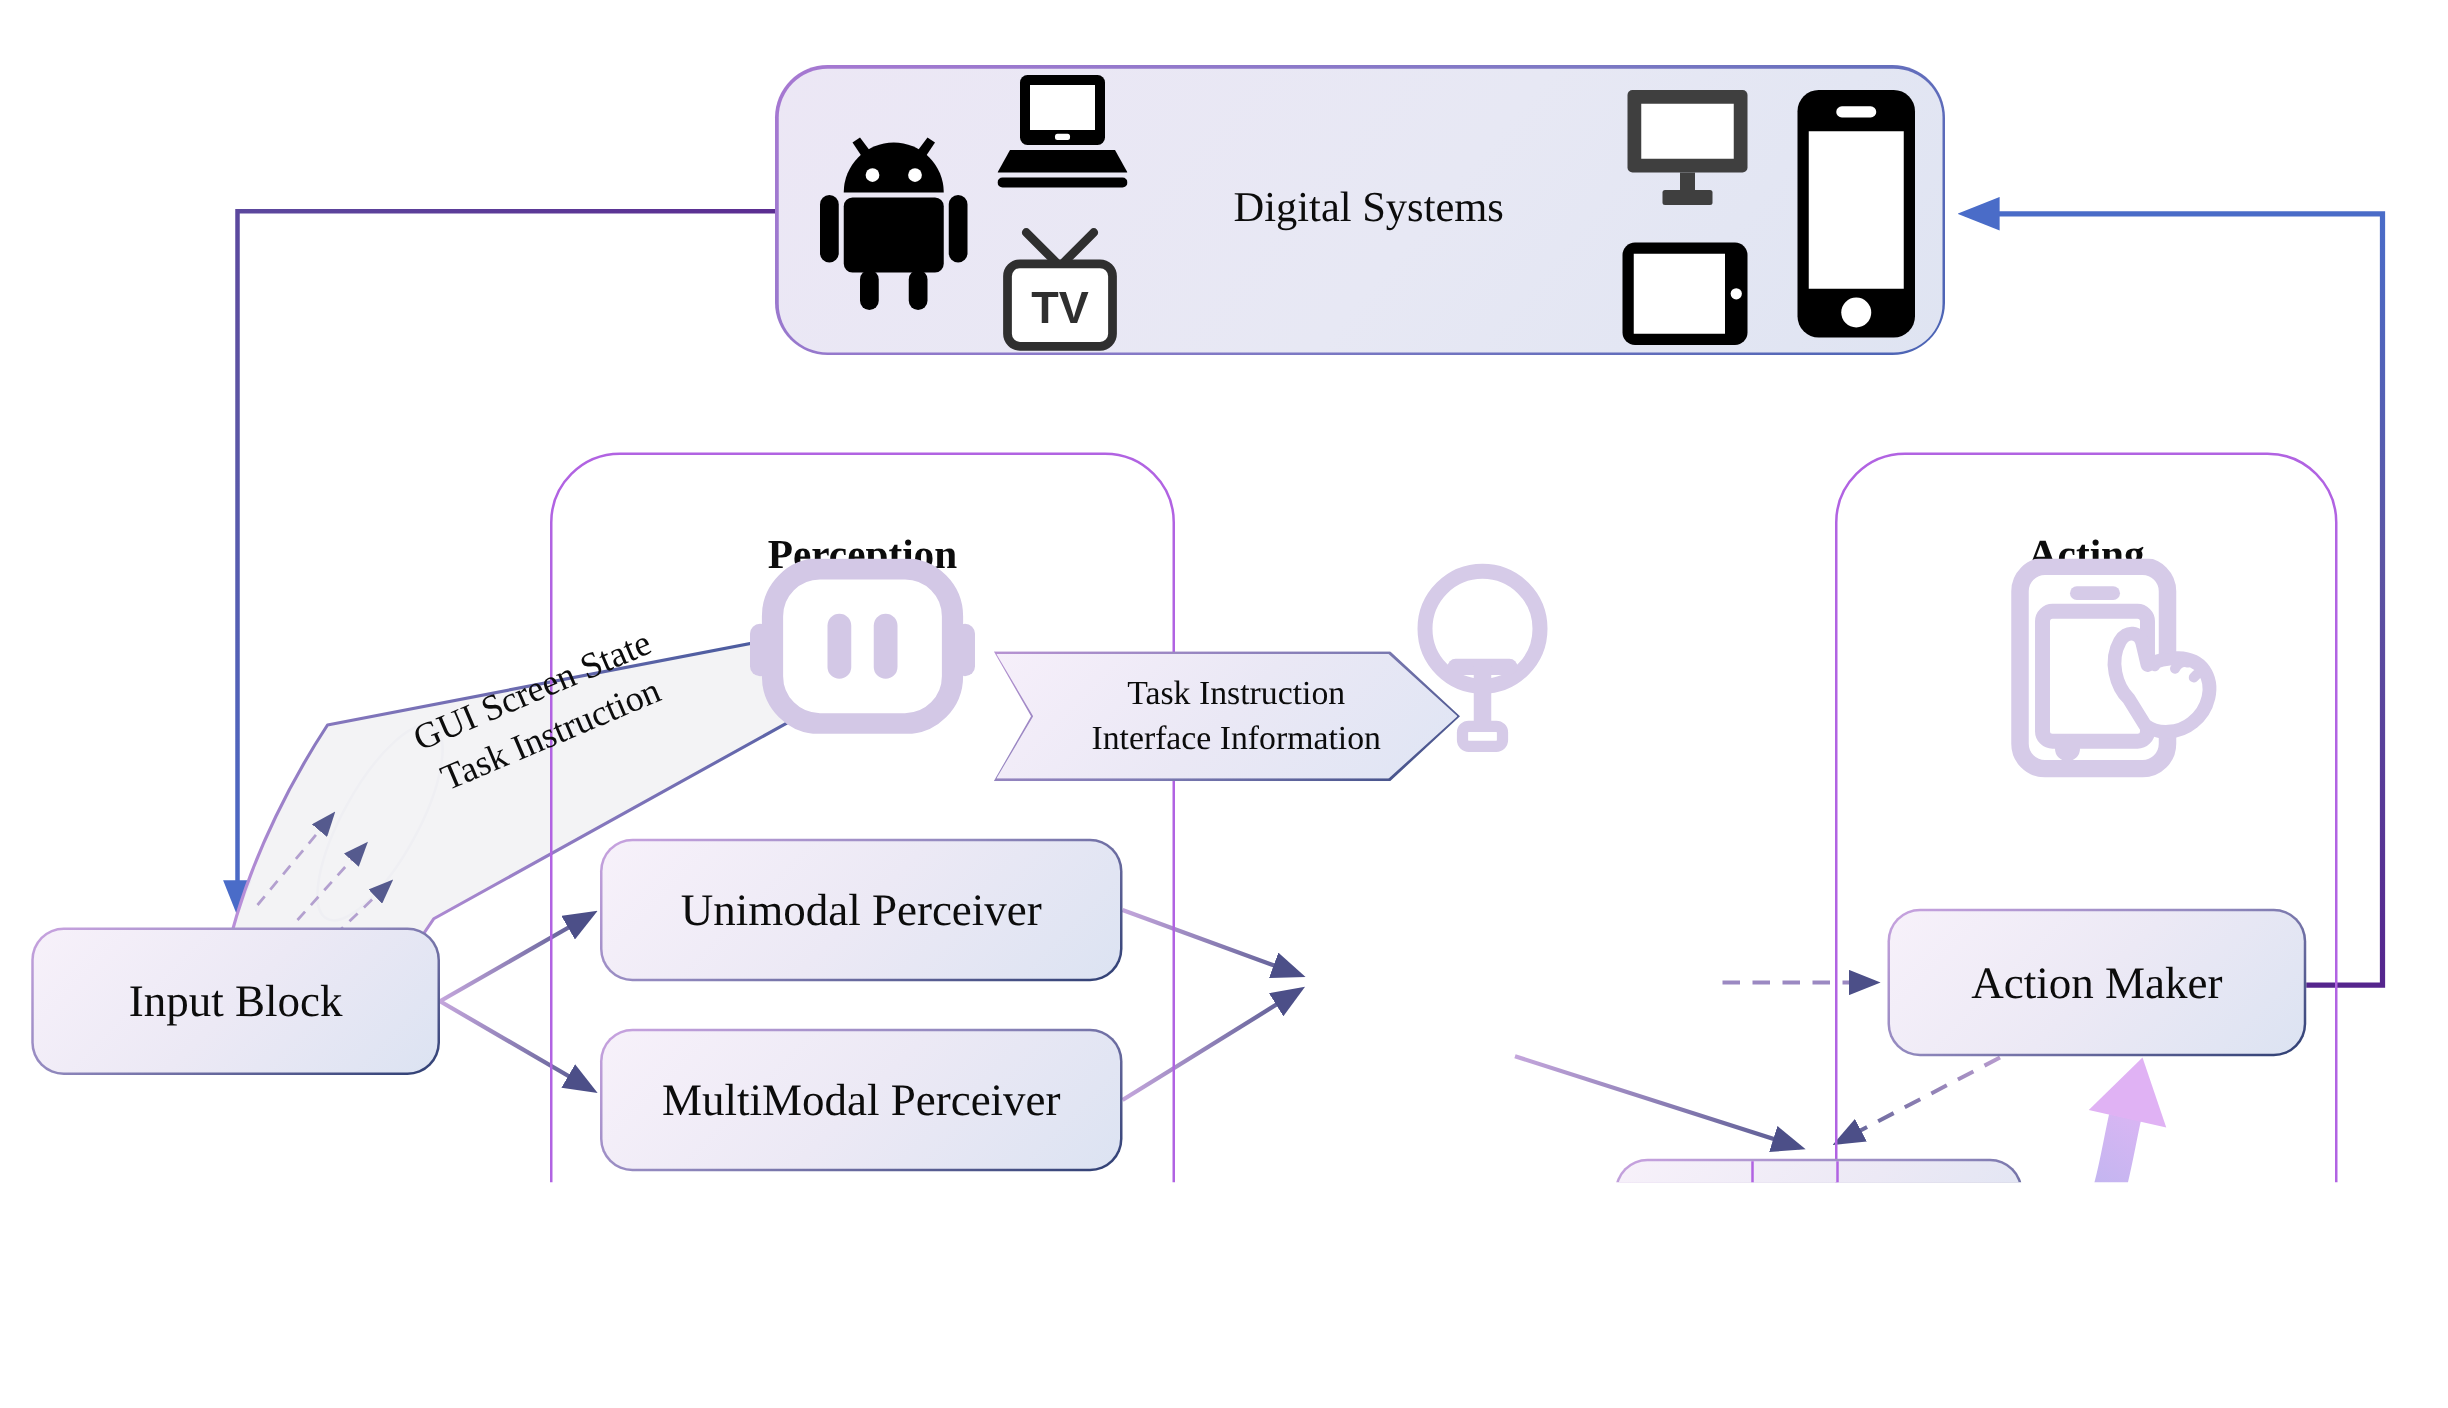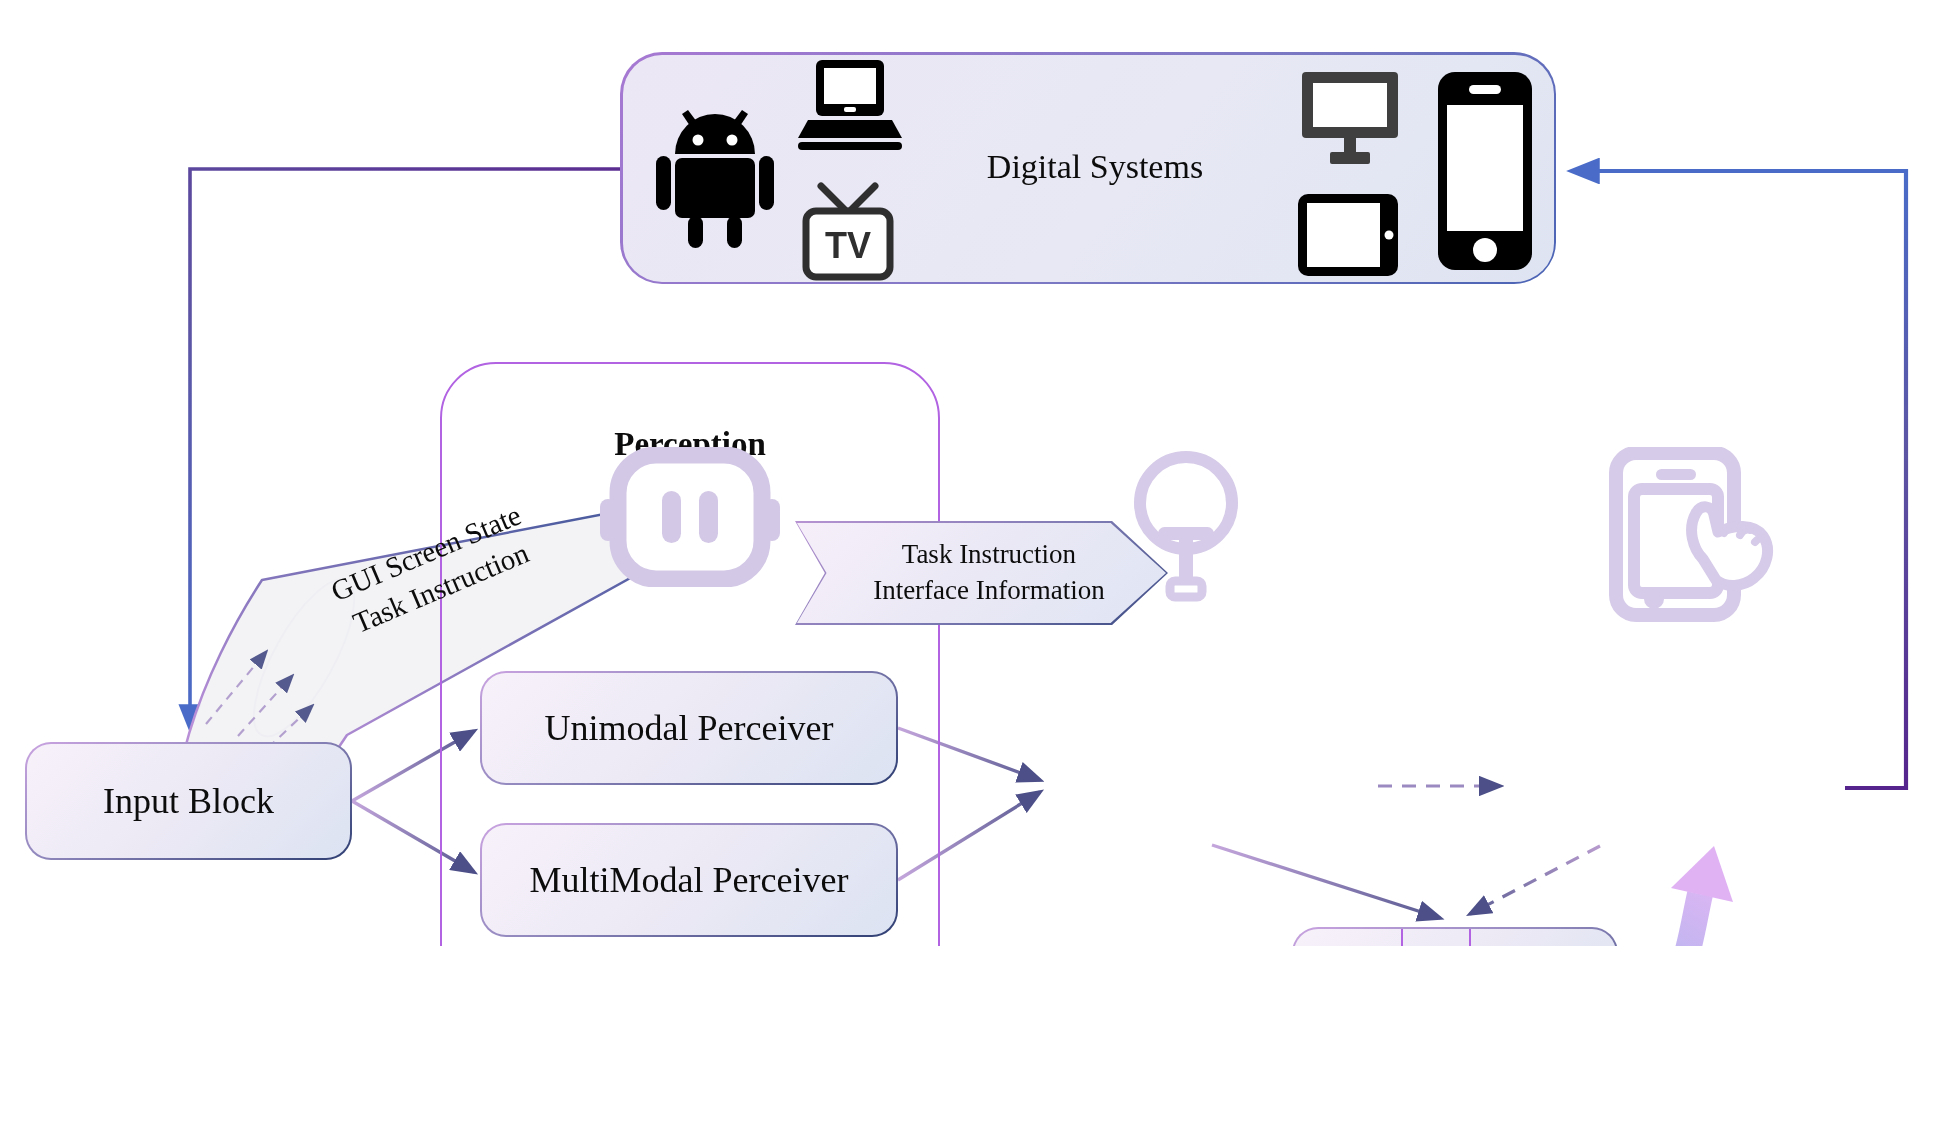--- a/index.html
+++ b/index.html
@@ -214,20 +214,23 @@
   <svg class="dsicon" style="left:1436px;top:70px" width="98" height="202" viewBox="0 0 98 202">
     <rect x="2" y="2" width="94" height="198" rx="17" fill="#000"></rect>
     <rect x="33" y="15" width="32" height="9" rx="4.5" fill="#fff"></rect>
     <rect x="11" y="35" width="76" height="126" fill="#fff"></rect>
     <circle cx="49" cy="180" r="12" fill="#fff"></circle>
   </svg>
 
   <div class="panel" style="left:440px;width:500px">
     <div class="panel-title">Perception</div>
   </div>
+  <div class="panel" style="left:1468px;width:402px">
+    <div class="panel-title">Acting</div>
+  </div>
 
   <svg class="icon-wrap" style="left:600px;top:447px" width="180" height="140" viewBox="0 0 180 140">
     <rect x="0" y="52" width="16" height="42" rx="8" fill="#d3c8e6"></rect>
     <rect x="164" y="52" width="16" height="42" rx="8" fill="#d3c8e6"></rect>
     <rect x="18" y="8" width="144" height="124" rx="38" fill="#ffffff" stroke="#d3c8e6" stroke-width="17"></rect>
     <rect x="62" y="44" width="19" height="52" rx="9.5" fill="#d3c8e6"></rect>
     <rect x="99" y="44" width="19" height="52" rx="9.5" fill="#d3c8e6"></rect>
   </svg>
 
   <svg class="icon-wrap" style="left:1126px;top:445px" width="120" height="168" viewBox="0 0 120 168">
@@ -261,20 +264,23 @@
 
   <div class="node" style="left:25px;top:742px;width:327px;height:118px">
     <div class="node-in">Input Block</div>
   </div>
   <div class="node" style="left:480px;top:671px;width:418px;height:114px">
     <div class="node-in">Unimodal Perceiver</div>
   </div>
   <div class="node" style="left:480px;top:823px;width:418px;height:114px">
     <div class="node-in">MultiModal Perceiver</div>
   </div>
+  <div class="node" style="left:1510px;top:727px;width:335px;height:118px">
+    <div class="node-in">Action Maker</div>
+  </div>
   <div class="node" style="left:1292px;top:927px;width:326px;height:120px">
     <div class="node-in">Dynamic Planning</div>
   </div>
 
   <svg class="layer" style="z-index:3;pointer-events:none">
     <path d="M1402,929 L1402,1045" stroke="#b163e2" stroke-width="2" fill="none"></path>
     <path d="M1470,929 L1470,1045" stroke="#b163e2" stroke-width="2" fill="none"></path>
   </svg>
 
 </div>

